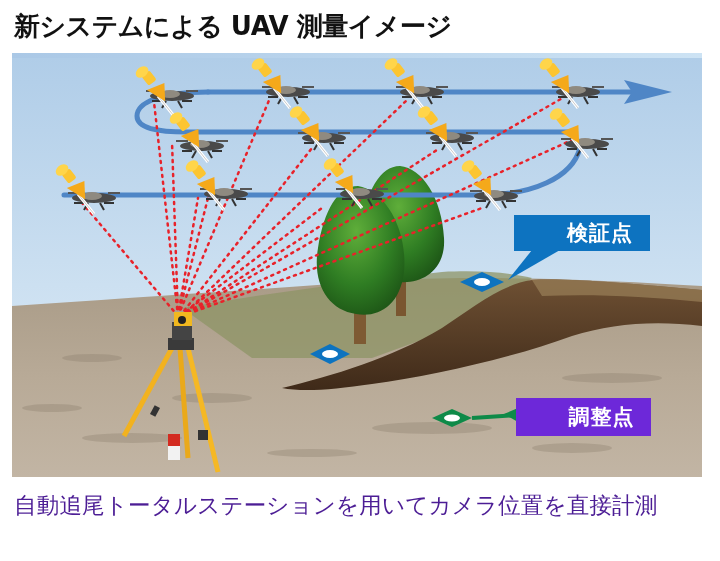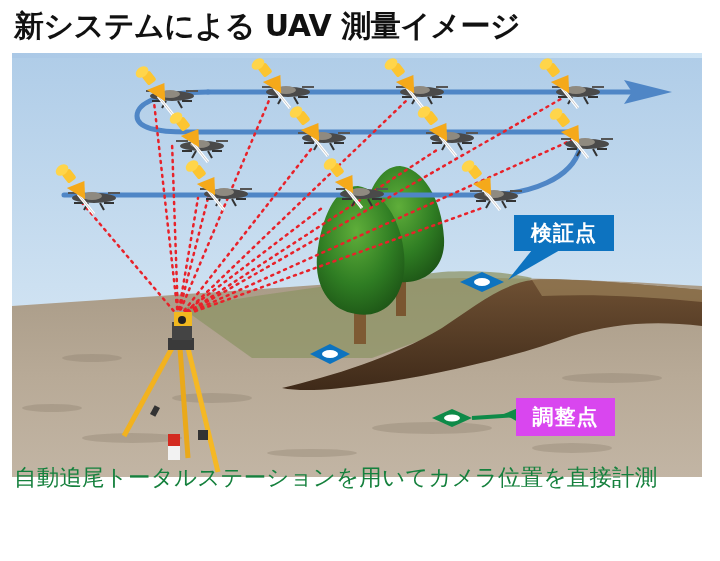--- a/index.html
+++ b/index.html
@@ -1,30 +1,30 @@
 <!DOCTYPE html>
 <html><head>
 <meta charset="utf-8">
 <style>
   html, body { margin: 0; padding: 0; background: #ffffff; }
   body { width: 720px; height: 561px; position: relative; overflow: hidden;
          font-family: "DejaVu Sans", "Liberation Sans", sans-serif; color: #1a1a1a; }
   .title { position: absolute; left: 14px; top: 6px; margin: 0;
-           font-size: 30px; font-weight: bold; letter-spacing: -0.5px; line-height: 40px;
+           font-size: 26px; font-weight: bold; letter-spacing: -0.5px; line-height: 40px;
            color: #111; white-space: nowrap; }
   .title-rule { position: absolute; left: 12px; top: 53px; width: 690px; height: 5px;
                 background: linear-gradient(90deg, #aac8e6, #cde3f4); }
   .scene { position: absolute; left: 12px; top: 58px; width: 690px; height: 419px; overflow: hidden; }
   .scene svg { display: block; }
   .label { position: absolute; color: #fff; font-weight: bold; font-size: 21px;
-           line-height: 36px; text-align: center; letter-spacing: 1px; }
+           line-height: 36px; text-align: center; letter-spacing: 1px; padding-left: 36px; }
   .label-blue { left: 502px; top: 157px; width: 100px; height: 36px; background: #0d73c0; }
-  .label-green { left: 504px; top: 340px; width: 99px; height: 38px; background: #d946ef; line-height: 38px; }
-  .caption { position: absolute; left: 14px; top: 460px; width: 700px; margin: 0;
-             font-size: 22.5px; line-height: 35px; color: #15803d; letter-spacing: 0.2px; }
+  .label-green { left: 504px; top: 340px; width: 99px; height: 38px; background: #6d28d9; line-height: 38px; }
+  .caption { position: absolute; left: 14px; top: 488px; width: 700px; margin: 0;
+             font-size: 22.5px; line-height: 35px; color: #4c1d95; letter-spacing: 0.2px; }
 </style>
 </head>
 <body>
 
 <h1 class="title">新システムによる UAV 測量イメージ</h1>
 <div class="title-rule"></div>
 
 <div class="scene">
   <svg width="690" height="419" viewBox="0 0 690 419" xmlns="http://www.w3.org/2000/svg">
     <defs>

